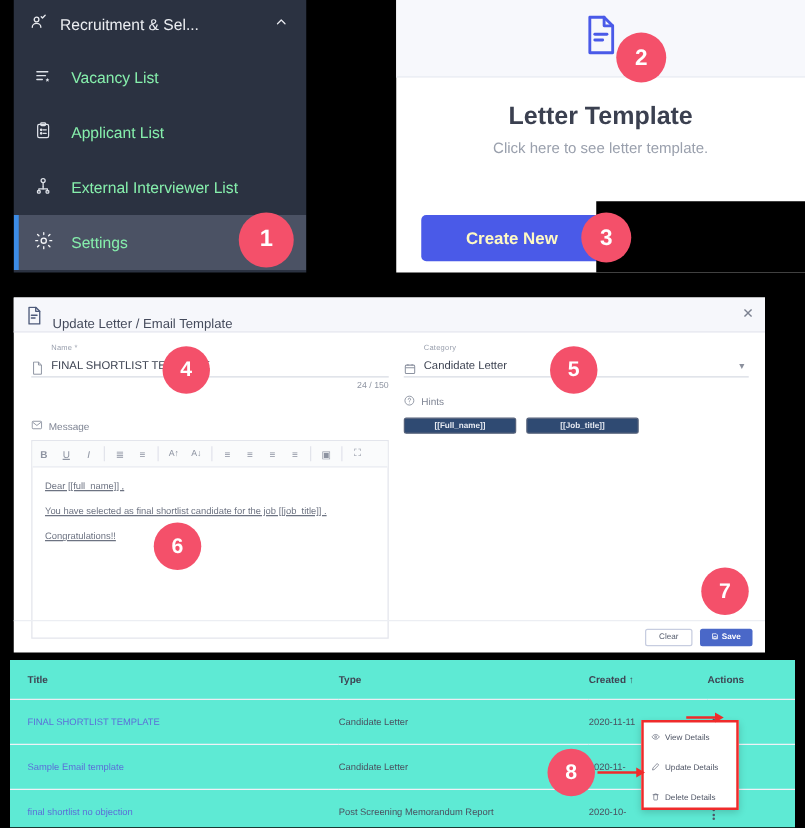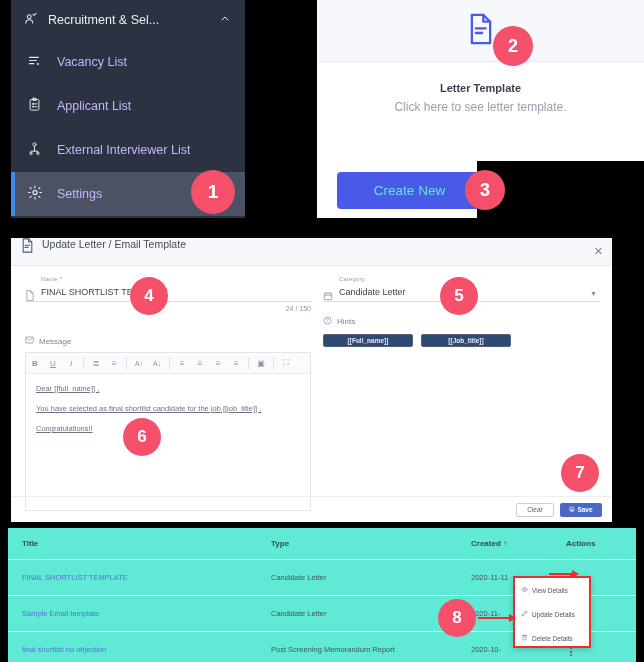--- a/index.html
+++ b/index.html
@@ -39,63 +39,63 @@
     position: relative;
     display: flex; align-items: center; height: 44px;
     padding-left: 46px; color: #e4e7ee; font-size: 12.5px;
   }
   .nav-item .ic { position: absolute; left: 16px; top: 50%; transform: translateY(-50%); }
   .nav-item.active { background: #4b5264; text-align: right; }
   .nav-item.active::before {
     content: ""; position: absolute; left: 0; top: 0; bottom: 0;
     width: 4px; background: #3c8ce7;
   }
-  .nav-item .n-label { color: #c4b5fd; }
+  .nav-item .n-label { color: #86efac; }
 
   
   #card {
     position: absolute; left: 317px; top: 0; width: 327px; height: 218px;
     background: #ffffff;
   }
   #card-head {
     height: 62px; background:#f7f8fc; display:flex;
     align-items:center; justify-content:center;
     border-bottom: 1px solid #e9ebf2;
   }
   #card-title {
     margin-top: 20px; text-align: center;
-    font-size: 11px; font-weight: bold; color: #3b4050;
+    font-size: 20px; font-weight: bold; color: #3b4050;
   }
   #card-sub {
     margin-top: 6px; text-align: center;
     font-size: 12px; color: #9aa0ad;
   }
   #create-btn {
     position: absolute; left: 20px; top: 172px;
     width: 145px; height: 37px; border-radius: 4px;
-    background: #4a5ae8; color: #5eead4; border: none;
-    font-size: 13.5px; font-weight: normal;
+    background: #4a5ae8; color: #fef9c3; border: none;
+    font-size: 13.5px; font-weight: bold;
     font-family: "Liberation Sans", sans-serif;
     cursor: pointer;
   }
   #card-blackout {
     position: absolute; left: 160px; top: 161px; right: 0; bottom: 0;
     background: #000;
   }
 
   
   #modal {
     position: absolute; left: 11px; top: 238px; width: 601px; height: 284px;
     background: #ffffff;
     box-shadow: 0 1px 4px rgba(0,0,0,.2);
   }
   #modal-head {
     position: relative; height: 28px; background: #f6f7fb;
     border-bottom: 1px solid #e6e8ef;
-    display: flex; align-items: flex-start; padding-left: 10px;
+    display: flex; align-items: flex-end; padding-left: 10px;
   }
   #modal-title { font-size: 10.5px; color: #454b5c; margin-left: 8px; }
   #modal-close {
     position: absolute; right: 9px; top: 8px;
     font-size: 11px; color: #7b8190; cursor: pointer; line-height: 1;
   }
   #modal-body { position: relative; height: 228px; }
   .col-left  { position: absolute; left: 14px; top: 10px; width: 286px; }
   .col-right { position: absolute; left: 312px; top: 10px; width: 276px; }
 

